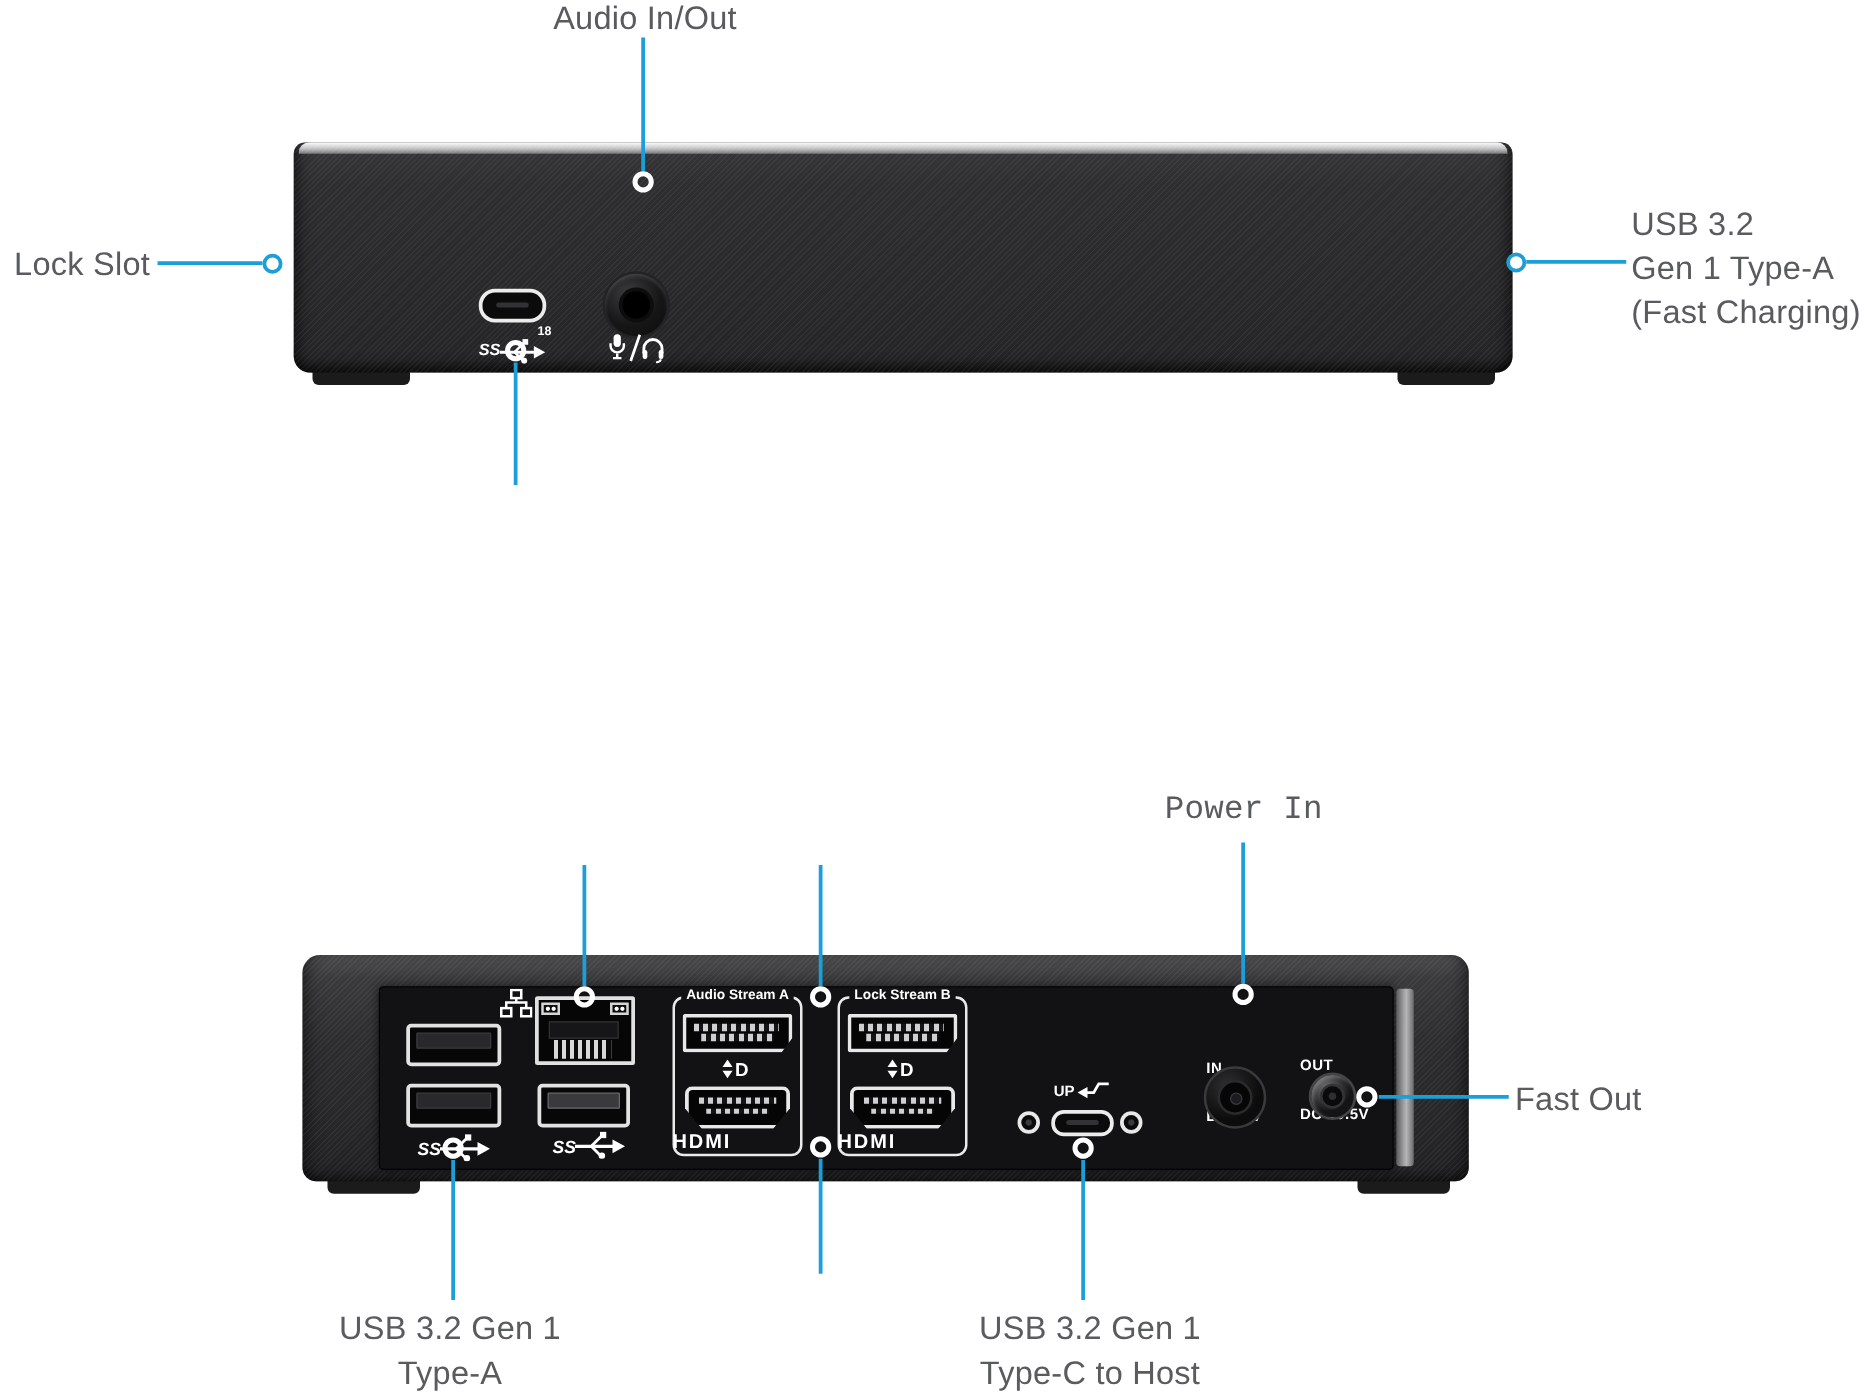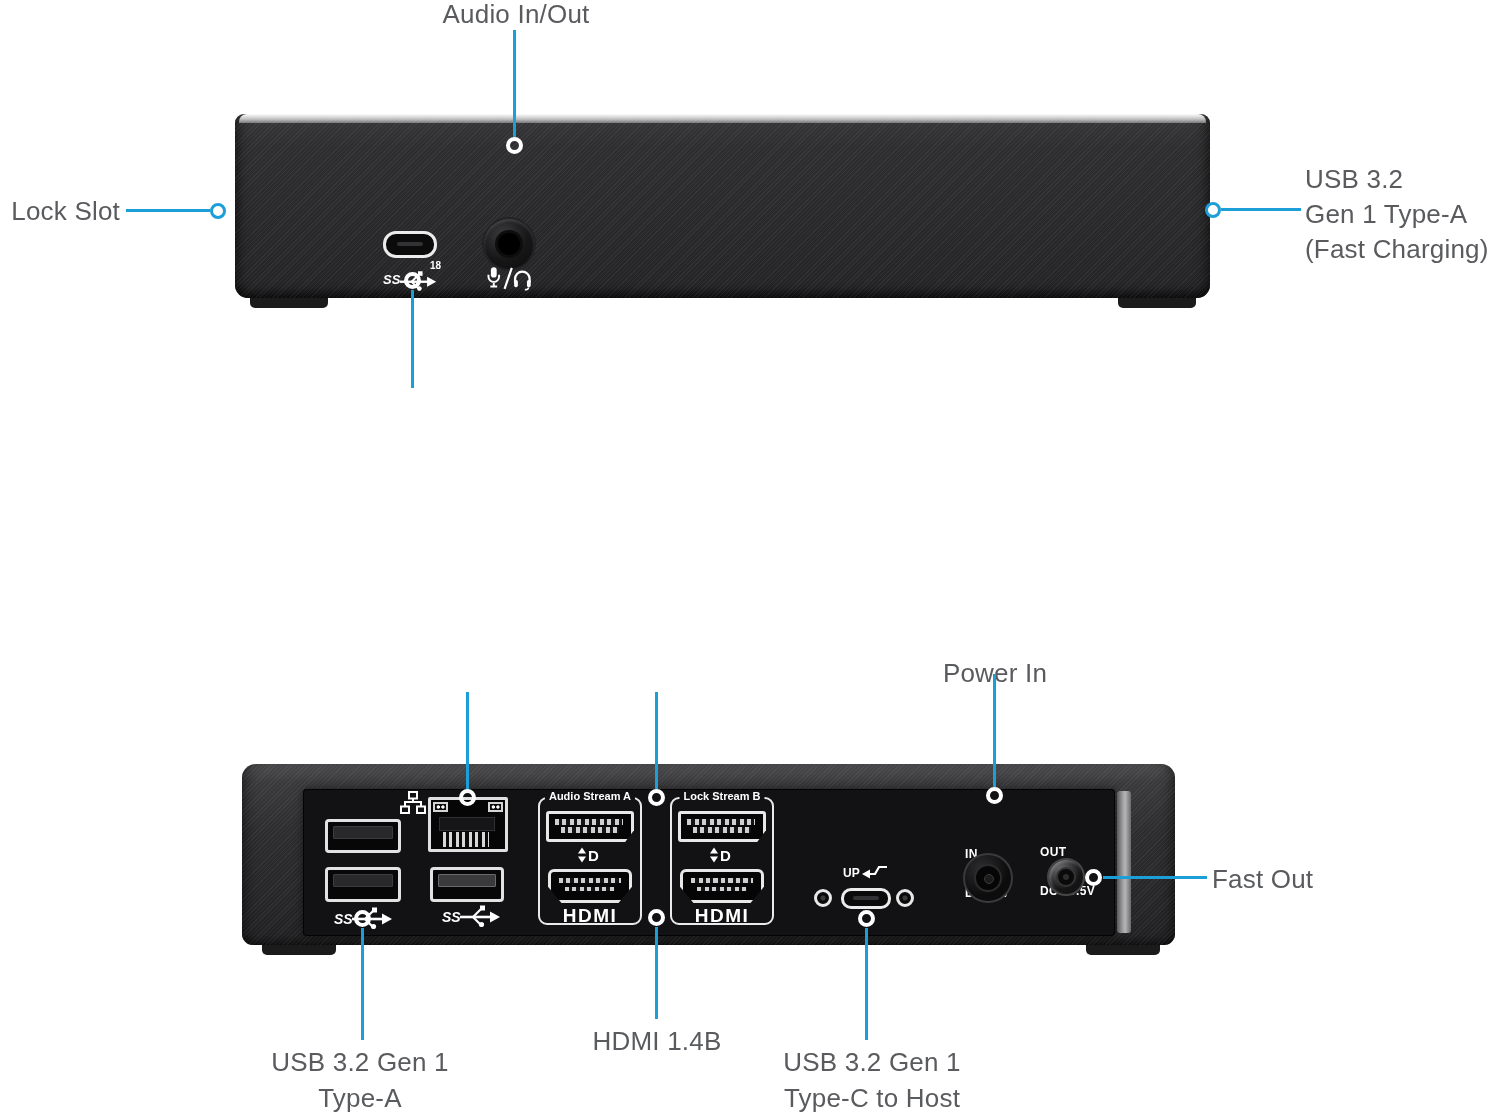--- a/index.html
+++ b/index.html
@@ -61,21 +61,21 @@
 
   .vpanel{position:absolute;width:104px;height:128px;border:2.5px solid #eaeaea;border-radius:9px;
      box-sizing:border-box;}
   .vpanel .ptitle{position:absolute;top:-9px;left:50%;transform:translateX(-50%);background:#121214;
      padding:0 4px;font-size:11px;font-weight:bold;color:#fff;white-space:nowrap;}
   .dpport{position:absolute;border:3px solid #e8e8e9;background:#050506;box-sizing:border-box;
      border-radius:3px;clip-path:polygon(0 0,100% 0,100% 62%,90% 100%,0 100%);}
   .pins{position:absolute;background:repeating-linear-gradient(90deg,#cfcfd1 0 4px,#131315 4px 7.5px);}
   .hdmiport{position:absolute;border:3px solid #e8e8e9;background:#050506;box-sizing:border-box;
      border-radius:6px;clip-path:polygon(0 0,100% 0,100% 52%,84% 100%,16% 100%,0 52%);}
-  .hdmiword{position:absolute;width:104px;text-align:center;font-size:19px;font-weight:bold;
+  .hdmiword{position:absolute;width:104px;font-size:16px;font-weight:bold;
      letter-spacing:1.5px;color:#fff;}
 
   .screw{position:absolute;width:12px;height:12px;border:3.5px solid #e8e8e9;border-radius:50%;
      background:radial-gradient(circle,#3a3a3c 2px,#0a0a0b 3px);box-sizing:content-box;}
 
   .dcjack{position:absolute;border-radius:50%;}
   .dctext{position:absolute;color:#fff;font-size:12px;font-weight:bold;line-height:13px;letter-spacing:.4px;
      white-space:pre;}
 
   .marktext{position:absolute;color:#fff;font-weight:bold;}
@@ -262,38 +262,37 @@
   <div class="dcjack" style="left:1056px;top:867px;width:20px;height:20px;background:#0a0a0b;border:2px solid #333335;
               box-sizing:border-box;"></div>
   <div class="dcjack" style="left:1063px;top:874px;width:6px;height:6px;background:#2e2e30;"></div>
 
   <div class="vline" style="left:466px;top:692px;height:97px;"></div>
   <div class="ringw" style="left:459px;top:789px;"></div>
 
   <div class="vline" style="left:655px;top:692px;height:97px;"></div>
   <div class="ringw" style="left:648px;top:789px;"></div>
 
-  <div class="lbl" style="left:915px;top:655px;width:160px;">Power In</div>
+  <div class="lbl" style="left:915px;top:629px;width:160px;font-family:Liberation Mono, monospace;">Power In</div>
   <div class="vline" style="left:993px;top:674px;height:113px;"></div>
   <div class="ringw" style="left:986px;top:787px;"></div>
 
   <div class="ringw" style="left:1085px;top:869px;"></div>
   <div class="hline" style="left:1103px;top:876px;width:104px;"></div>
   <div class="lbl left" style="left:1212px;top:861px;width:160px;">Fast Out</div>
 
   <div class="ringw" style="left:354px;top:910px;"></div>
   <div class="vline" style="left:361px;top:928px;height:112px;"></div>
   <div class="lbl" style="left:240px;top:1044px;width:240px;">
     <div>USB 3.2 Gen 1</div>
     <div>Type-A</div>
   </div>
 
   <div class="ringw" style="left:648px;top:909px;"></div>
   <div class="vline" style="left:655px;top:927px;height:92px;"></div>
-  <div class="lbl" style="left:557px;top:1023px;width:200px;">HDMI 1.4B</div>
 
   <div class="ringw" style="left:858px;top:910px;"></div>
   <div class="vline" style="left:865px;top:928px;height:112px;"></div>
   <div class="lbl" style="left:742px;top:1044px;width:260px;">
     <div>USB 3.2 Gen 1</div>
     <div>Type-C to Host</div>
   </div>
 
 </div>
 

